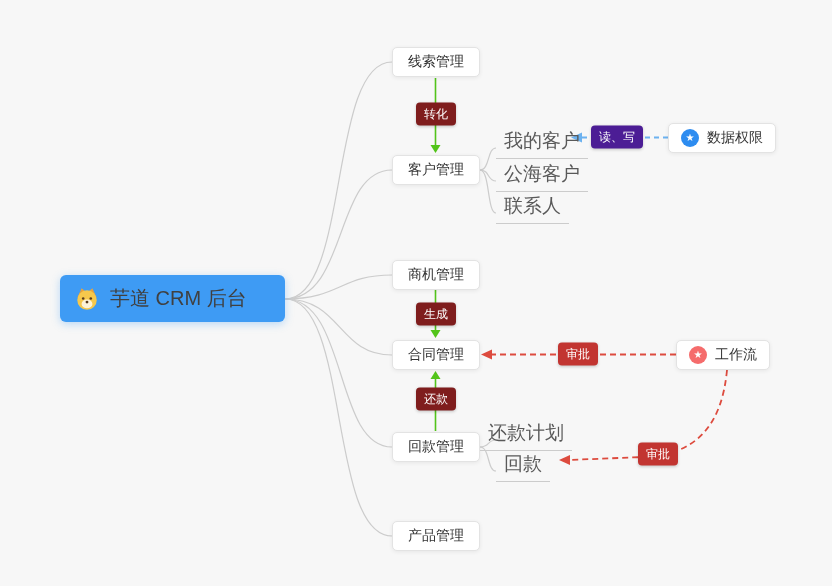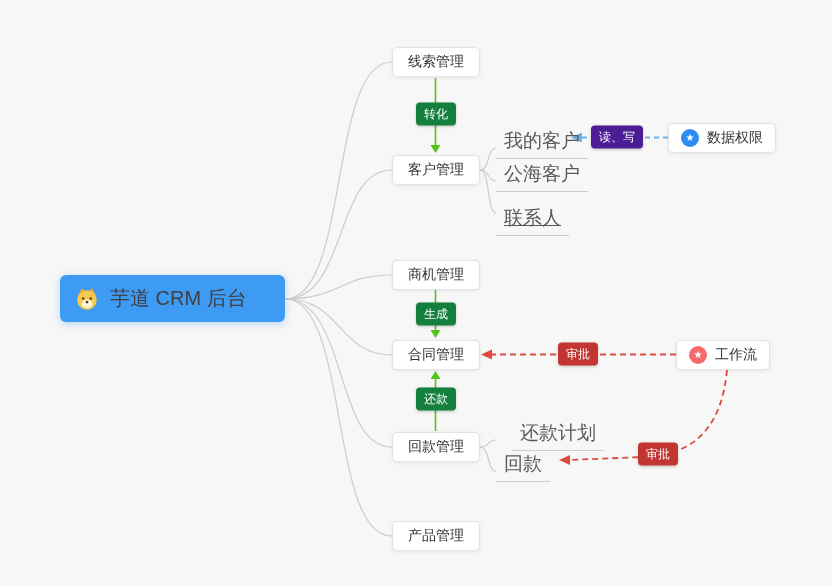--- a/index.html
+++ b/index.html
@@ -25,21 +25,21 @@
     display:inline-flex;width:18px;height:18px;border-radius:50%;
     align-items:center;justify-content:center;color:#fff;font-size:10px;line-height:1;
   }
   .star-blue{background:#2d8cf0;}
   .star-red{background:#f56c6c;}
   .badge{
     position:absolute;z-index:3;transform:translate(-50%,-50%);color:#fff;
     font-size:12px;padding:3px 8px;border-radius:4px;white-space:nowrap;
     box-shadow:0 1px 3px rgba(0,0,0,.18);
   }
-  .badge.green{background:#15803d;}
+  .badge.green{background:#7f1d1d;}
   .badge.blue{background:#4c1d95;}
   .badge.red{background:#c23531;}
   .child-label{
     position:absolute;z-index:2;font-size:19px;color:#595959;
     padding:2px 8px 4px;border-bottom:1px solid #cccccc;white-space:nowrap;
   }
 </style>
 </head>
 <body>
 
@@ -118,23 +118,23 @@
     </div>
   <div class="node module" style="left:392px;top:432px;">
       <span>回款管理</span>
     </div>
   <div class="node module" style="left:392px;top:521px;">
       <span>产品管理</span>
     </div>
 
   <div class="child-label" style="left:496px;top:126px;">我的客户</div>
   <div class="child-label" style="left:496px;top:159px;">公海客户</div>
-  <div class="child-label" style="left:496px;top:203px;text-decoration:underline;">联系人</div>
+  <div class="child-label" style="left:496px;top:191px;">联系人</div>
 
-  <div class="child-label" style="left:512px;top:418px;font-family:Liberation Mono, monospace;">还款计划</div>
+  <div class="child-label" style="left:480px;top:418px;font-family:Liberation Mono, monospace;">还款计划</div>
   <div class="child-label" style="left:496px;top:449px;text-align:right;">回款</div>
 
   <div class="node side-node" style="left:668px;top:123px;">
     <span class="star-circle star-blue">★</span>
     <span>数据权限</span>
   </div>
   <div class="node side-node" style="left:676px;top:340px;">
     <span class="star-circle star-red">★</span>
     <span>工作流</span>
   </div>

